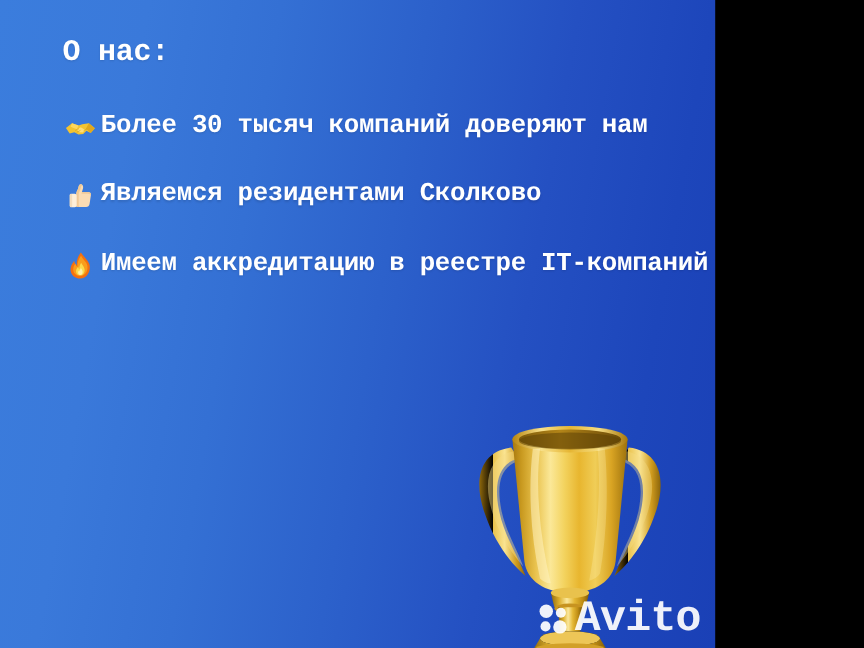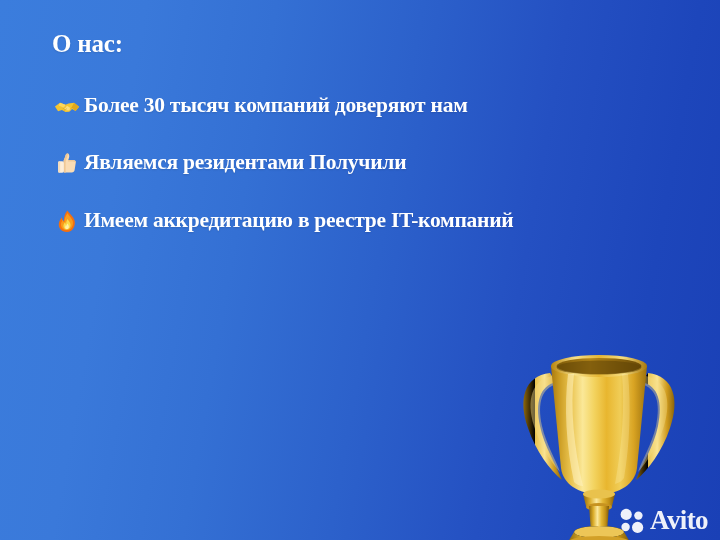--- a/index.html
+++ b/index.html
@@ -3,32 +3,32 @@
 <meta charset="utf-8">
 <title>О нас — Avito</title>
 <style>
   html, body {
     margin: 0;
     padding: 0;
     background: #000;
   }
   #canvas {
     position: relative;
-    width: 720px;
+    width: 596px;
     height: 540px;
     overflow: hidden;
     background: linear-gradient(100deg,
         #3b7ddd 0%,
         #3a79da 18%,
         #3470d4 34%,
         #2c61cb 52%,
         #2450c2 70%,
         #1d46bb 86%,
         #1a40b6 100%);
-    font-family: Liberation Serif, serif;
+    font-family: Liberation Mono, monospace;
     color: #ffffff;
     -webkit-font-smoothing: antialiased;
   }
 
   
   .content {
     position: absolute;
     left: 52px;
     top: 30px;
     width: 640px;
@@ -92,21 +92,21 @@
     position: absolute;
     right: 12px;
     bottom: 6px;
     display: flex;
     align-items: center;
     gap: 5px;
     opacity: 0.93;
   }
   .avito-dots { width: 26px; height: 26px; display: block; }
   .avito-word {
-    font-size: 27px;
+    font-size: 36px;
     font-weight: 700;
     color: #ffffff;
     letter-spacing: -0.6px;
     line-height: 1;
   }
 </style>
 </head>
 <body>
 
 <div id="canvas">
@@ -135,21 +135,21 @@
     <div class="bullet row-thumb">
       <span class="bullet-emoji">
         <svg class="emoji-svg" viewBox="0 0 36 36" aria-hidden="true">
           <path d="M13.5 15.5 C13.5 12 15.5 10.5 16 7.5 C16.3 5.4 17.3 4.2 18.8 4.5 C20.4 4.8 21.2 6.4 20.9 8.6 C20.7 10.2 20 11.6 19.6 12.8 L26 12.8 C28.2 12.8 29.6 14.1 29.3 16 L27.8 25.6 C27.5 27.6 26.2 28.8 24.1 28.8 L15 28.8 C13.9 28.8 13.5 28.2 13.5 27.2 Z" fill="#fadcb4"></path>
           <path d="M13.5 15.5 C13.5 12 15.5 10.5 16 7.5 C16.3 5.4 17.3 4.2 18.8 4.5 C19.4 4.6 19.9 5 20.2 5.6 C19.3 5.8 18.7 6.7 18.5 8 C18 11 16.2 12.5 16.2 16 L16.2 27.4 C16.2 28.2 16.4 28.6 16.9 28.8 L15 28.8 C13.9 28.8 13.5 28.2 13.5 27.2 Z" fill="#f0c895"></path>
           <rect x="6.6" y="14.6" width="7.4" height="14.6" rx="2.1" fill="#fdeed9"></rect>
           <rect x="6.6" y="14.6" width="2.6" height="14.6" rx="1.3" fill="#f3dcbd"></rect>
           <path d="M19.6 12.8 L26 12.8 C28.2 12.8 29.6 14.1 29.3 16 L29.1 17.2 C28.9 15.6 27.7 14.7 25.9 14.7 L19.2 14.7 Z" fill="#eec99a"></path>
         </svg>
       </span>
-      <span class="bullet-text">Являемся резидентами Получили</span>
+      <span class="bullet-text">Являемся резидентами Сколково</span>
     </div>
 
     <div class="bullet row-fire">
       <span class="bullet-emoji">
         <svg class="emoji-svg" viewBox="0 0 36 36" aria-hidden="true">
           <path d="M18.5 3.2 C21.5 8 26 10.5 27.6 15.8 C29.6 22.4 25.4 31 18 31 C10.8 31 6.5 25.4 7.6 19.4 C8.2 16 10.2 14.2 11.3 12 C11.8 15 13 16.4 14.2 17 C13.6 12.8 15 7.4 18.5 3.2 Z" fill="#f4700f"></path>
           <path d="M18.7 6.6 C20.6 10.6 24.2 12.5 25.3 16.6 C26.8 22 23.4 28.4 17.9 28.4 C12.8 28.4 9.6 24.4 10.4 19.8 C10.8 17.6 11.8 16.4 12.6 15 C13.1 17.2 13.9 18.2 14.9 18.8 C14.2 14.9 16.1 10 18.7 6.6 Z" fill="#f99d1c"></path>
           <path d="M18.8 14 C20.2 16.6 22.2 18.4 22.5 21.2 C22.9 24.6 20.6 27.6 17.8 27.6 C14.9 27.6 13 25.2 13.4 22.4 C13.7 20.4 14.9 19.4 15.6 18 C15.8 19.6 16.4 20.3 17 20.7 C16.6 18.6 17.5 16 18.8 14 Z" fill="#fcd94b"></path>
           <path d="M18.6 19.8 C19.4 21.1 20.3 22.2 20.4 23.7 C20.6 25.5 19.4 27.1 17.9 27.1 C16.3 27.1 15.4 25.8 15.6 24.3 C15.8 23.2 16.4 22.7 16.8 21.9 C16.9 22.8 17.2 23.2 17.5 23.4 C17.3 22.3 17.9 20.9 18.6 19.8 Z" fill="#fff0a8"></path>
         </svg>

